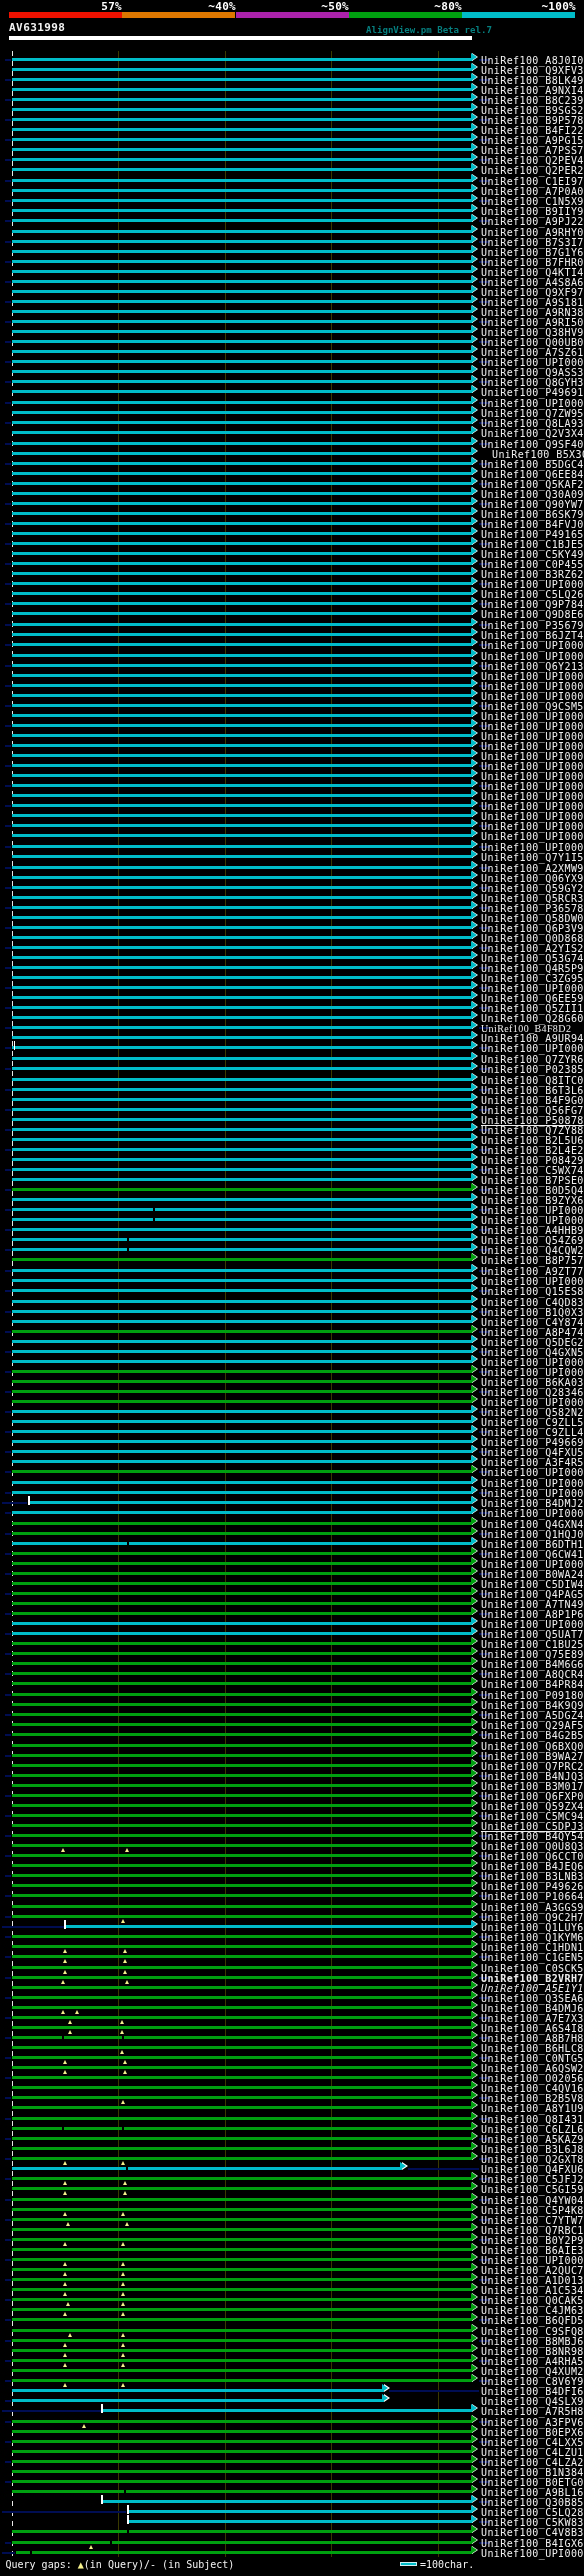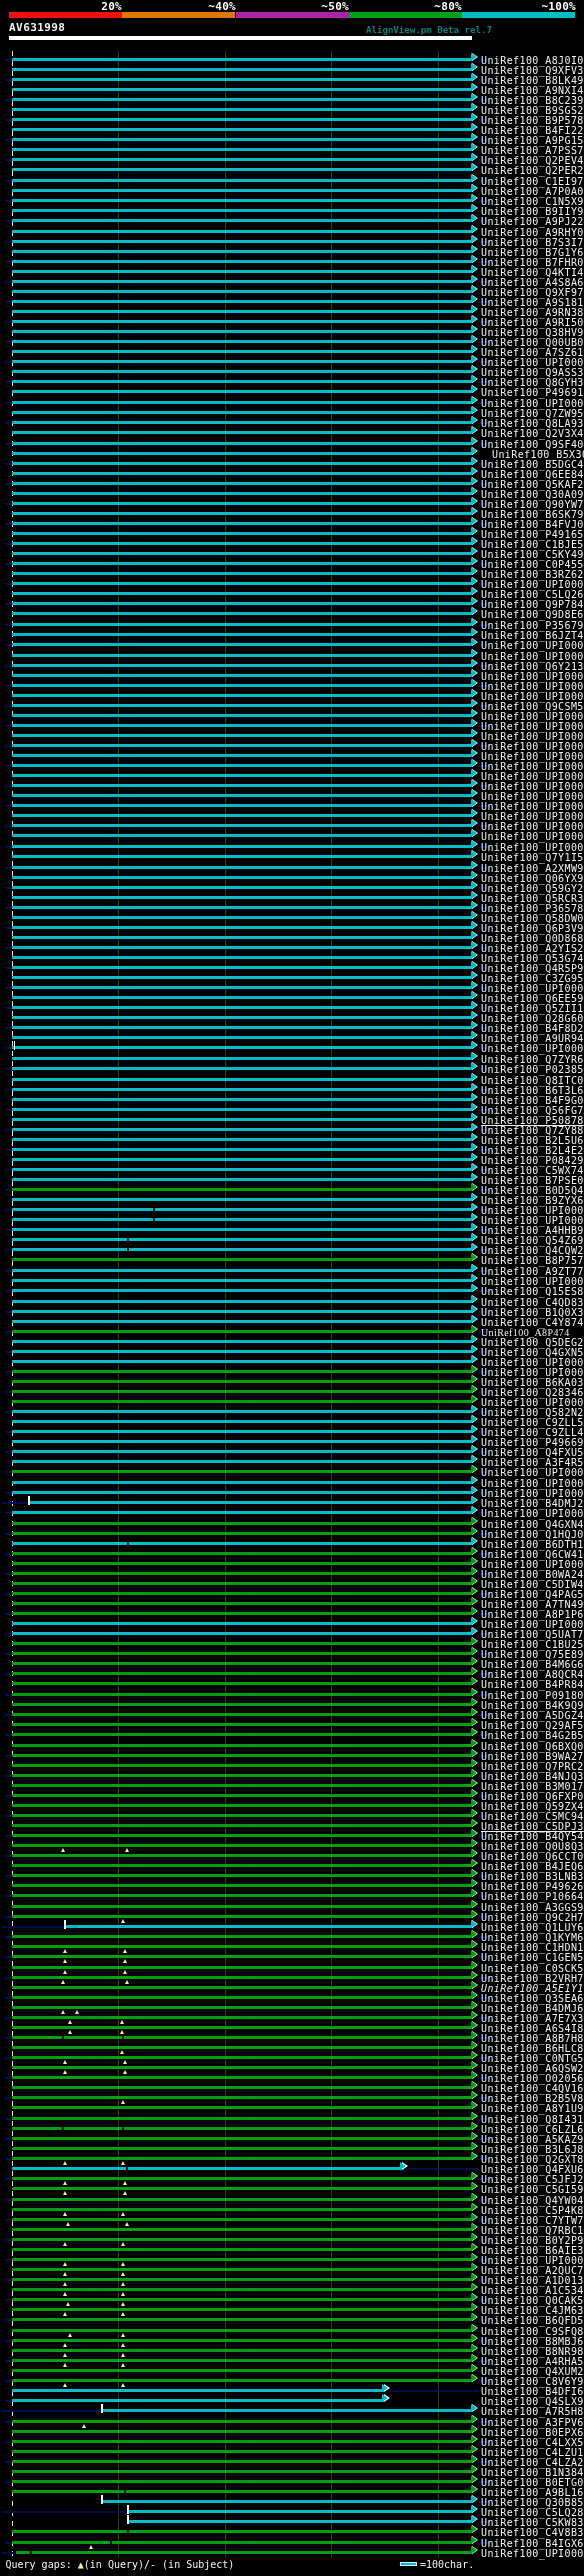--- a/index.html
+++ b/index.html
@@ -39,21 +39,21 @@
   #legend-dash{left:400px;top:2562px;width:17.4px;height:3.7px;background:#00bcc8;
                box-shadow:0 0 0 0.9px #cfeff2 inset;}
   #legend-text{left:420px;top:2559px;font-size:10px;}
 </style>
 </head>
 <body>
 
 <div id="screen">
 
   <div id="pct-row">
-      <span class="pct" style="left: 122px;">20%</span>
+      <span class="pct" style="left: 122px;">57%</span>
       <span class="pct" style="left: 236px;">~40%</span>
       <span class="pct" style="left: 349px;">~50%</span>
       <span class="pct" style="left: 462px;">~80%</span>
       <span class="pct" style="left: 576px;">~100%</span>
     </div>
   <div id="colorbar">
       <i style="left: 0px; width: 113px; background: rgb(238, 17, 0);"></i>
       <i style="left: 113px; width: 113px; background: rgb(221, 119, 0);"></i>
       <i style="left: 227px; width: 113px; background: rgb(170, 34, 170);"></i>
       <i style="left: 340px; width: 113px; background: rgb(0, 160, 16);"></i>
@@ -743,21 +743,21 @@
         <i class="arrw" style="left: 472px;"></i>
         <i class="arrw" style="left: 471px; border-left-color: rgb(0, 188, 200);"></i>
         <span class="rowlabel" style="color: rgb(240, 240, 240);">UniRef100_Q28G60</span>
       </div>
       <div class="row" style="top: 1024px;">
         <i class="seg navy" style="left: 4.6px; width: 6.4px; background: rgb(0, 13, 82);"></i>
         <i class="seg" style="left: 12px; width: 461px; background: rgb(0, 188, 200);"></i>
         <i class="arrw" style="left: 472px;"></i>
         <i class="arrw" style="left: 471px; border-left-color: rgb(0, 188, 200);"></i>
         <i class="seg navy" style="left: 479px; width: 11px; background: rgb(0, 13, 82);"></i>
-        <span class="rowlabel" style="color: rgb(240, 240, 240);">UniRef100_B4F8D2</span>
+        <span class="rowlabel" style="color: rgb(240, 240, 240); font-family: Liberation Serif, serif;">UniRef100_B4F8D2</span>
       </div>
       <div class="row" style="top: 1034px;">
         <i class="seg" style="left: 12px; width: 461px; background: rgb(0, 188, 200);"></i>
         <i class="arrw" style="left: 472px;"></i>
         <i class="arrw" style="left: 471px; border-left-color: rgb(0, 188, 200);"></i>
         <span class="rowlabel" style="color: rgb(240, 240, 240);">UniRef100_A9UR94</span>
       </div>
       <div class="row" style="top: 1044px;">
         <i class="seg navy" style="left: 4.6px; width: 6.4px; background: rgb(0, 13, 82);"></i>
         <i class="seg" style="left: 12px; width: 461px; background: rgb(0, 188, 200);"></i>
@@ -952,21 +952,21 @@
         <i class="arrw" style="left: 471px; border-left-color: rgb(0, 188, 200);"></i>
         <i class="seg navy" style="left: 479px; width: 11px; background: rgb(0, 13, 82);"></i>
         <span class="rowlabel" style="color: rgb(240, 240, 240);">UniRef100_B1Q0X3</span>
       </div>
       <div class="row" style="top: 1318px;">
         <i class="seg" style="left: 12px; width: 461px; background: rgb(0, 188, 200);"></i>
         <i class="arrw" style="left: 472px;"></i>
         <i class="arrw" style="left: 471px; border-left-color: rgb(0, 188, 200);"></i>
         <span class="rowlabel" style="color: rgb(240, 240, 240);">UniRef100_C4Y874</span>
       </div>
-      <div class="row" style="top: 1328px; font-family: Liberation Serif, serif;">
+      <div class="row" style="top: 1328px;">
         <i class="seg navy" style="left: 4.6px; width: 6.4px; background: rgb(0, 13, 82);"></i>
         <i class="seg" style="left: 12px; width: 461px; background: rgb(0, 160, 16);"></i>
         <i class="arrw" style="left: 472px;"></i>
         <i class="arrw" style="left: 471px; border-left-color: rgb(0, 160, 16);"></i>
         <i class="seg navy" style="left: 479px; width: 11px; background: rgb(0, 13, 82);"></i>
         <span class="rowlabel" style="color: rgb(240, 240, 240);">UniRef100_A8P474</span>
       </div>
       <div class="row" style="top: 1338px;">
         <i class="seg" style="left: 12px; width: 461px; background: rgb(0, 188, 200);"></i>
         <i class="arrw" style="left: 472px;"></i>
@@ -1422,21 +1422,21 @@
         <span class="rowlabel" style="color: rgb(240, 240, 240);">UniRef100_C0SCK5</span>
       </div>
       <div class="row" style="top: 1974px;">
         <i class="seg navy" style="left: 4.6px; width: 6.4px; background: rgb(0, 13, 82);"></i>
         <i class="seg" style="left: 12px; width: 461px; background: rgb(0, 160, 16);"></i>
         <i class="arrw" style="left: 472px;"></i>
         <i class="arrw" style="left: 471px; border-left-color: rgb(0, 160, 16);"></i>
         <i class="seg navy" style="left: 479px; width: 11px; background: rgb(0, 13, 82);"></i>
         <i class="gaptri" style="left: 61px; border-bottom-color: rgb(245, 240, 140);"></i>
         <i class="gaptri" style="left: 125px; border-bottom-color: rgb(245, 240, 140);"></i>
-        <span class="rowlabel" style="color: rgb(240, 240, 240);">UniRef100_B2VRH7</span>
+        <span class="rowlabel" style="color: rgb(240, 240, 240); font-weight: bold;">UniRef100_B2VRH7</span>
       </div>
       <div class="row" style="top: 1984px;">
         <i class="seg" style="left: 12px; width: 461px; background: rgb(0, 160, 16);"></i>
         <i class="arrw" style="left: 472px;"></i>
         <i class="arrw" style="left: 471px; border-left-color: rgb(0, 160, 16);"></i>
         <span class="rowlabel" style="color: rgb(240, 240, 240); font-style: italic;">UniRef100_A5E1Y1</span>
       </div>
       <div class="row" style="top: 1994px;">
         <i class="seg navy" style="left: 4.6px; width: 6.4px; background: rgb(0, 13, 82);"></i>
         <i class="seg" style="left: 12px; width: 461px; background: rgb(0, 160, 16);"></i>

